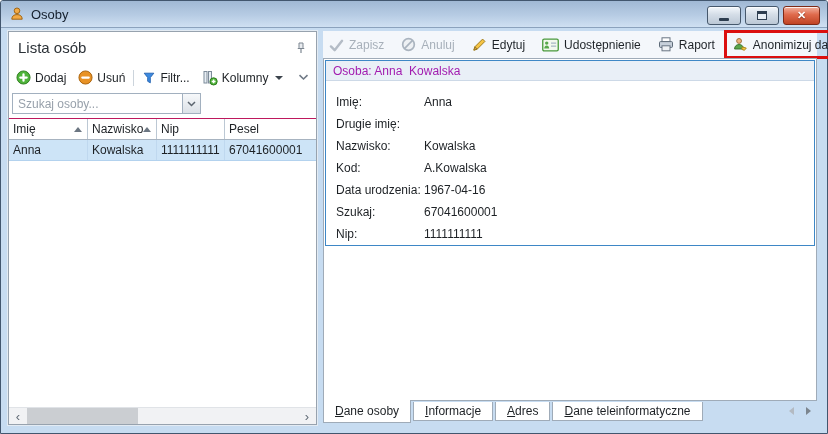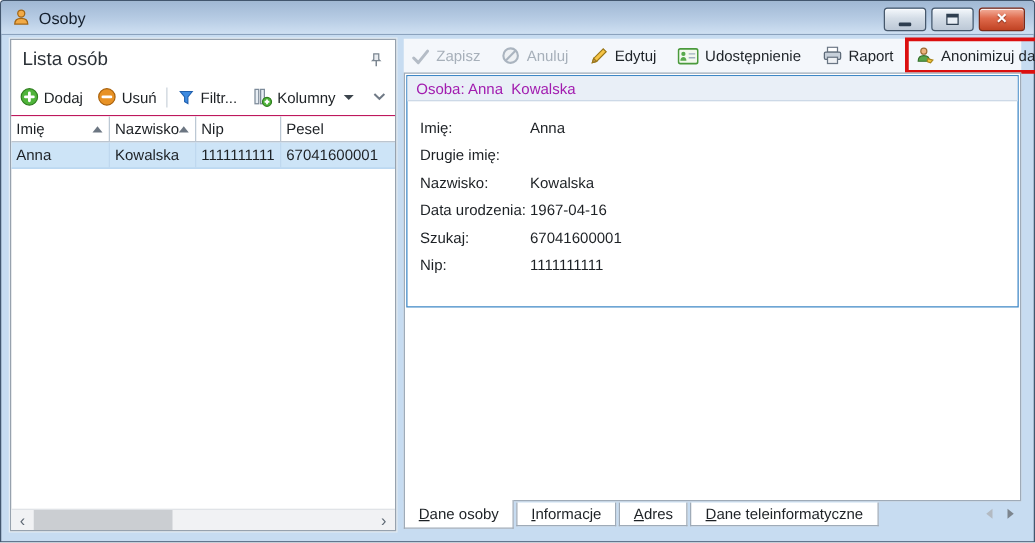--- a/index.html
+++ b/index.html
@@ -186,20 +186,30 @@
         <span>Kolumny</span>
         <span class="caret-down"></span>
       </div>
       <span class="lp-overflow">
         <svg width="11" height="7" viewBox="0 0 11 7">
           <path d="M1.5 1.2 L5.5 5 L9.5 1.2" fill="none" stroke="#707a86" stroke-width="1.6"></path>
         </svg>
       </span>
     </div>
 
+    <div class="lp-search">
+      <div class="combo">
+        <input type="text" placeholder="Szukaj osoby..." style="">
+        <div class="combo-btn">
+          <svg width="9" height="6" viewBox="0 0 9 6">
+            <path d="M1 1 L4.5 4.5 L8 1" fill="none" stroke="#5b646e" stroke-width="1.5"></path>
+          </svg>
+        </div>
+      </div>
+    </div>
 
     <div class="grid">
       <div class="grid-head">
         <div class="hcell">
           <span>Imię</span>
           <span class="sort-asc"></span>
         </div>
         <div class="hcell">
           <span>Nazwisko</span>
           <span class="sort-asc"></span>
@@ -300,20 +310,24 @@
         </div>
         <div class="frow">
           <span class="flabel">Drugie imię:</span>
           <span class="fvalue"></span>
         </div>
         <div class="frow">
           <span class="flabel">Nazwisko:</span>
           <span class="fvalue">Kowalska</span>
         </div>
         <div class="frow">
+          <span class="flabel">Kod:</span>
+          <span class="fvalue">A.Kowalska</span>
+        </div>
+        <div class="frow">
           <span class="flabel">Data urodzenia:</span>
           <span class="fvalue">1967-04-16</span>
         </div>
         <div class="frow">
           <span class="flabel">Szukaj:</span>
           <span class="fvalue">67041600001</span>
         </div>
         <div class="frow">
           <span class="flabel">Nip:</span>
           <span class="fvalue">1111111111</span>

